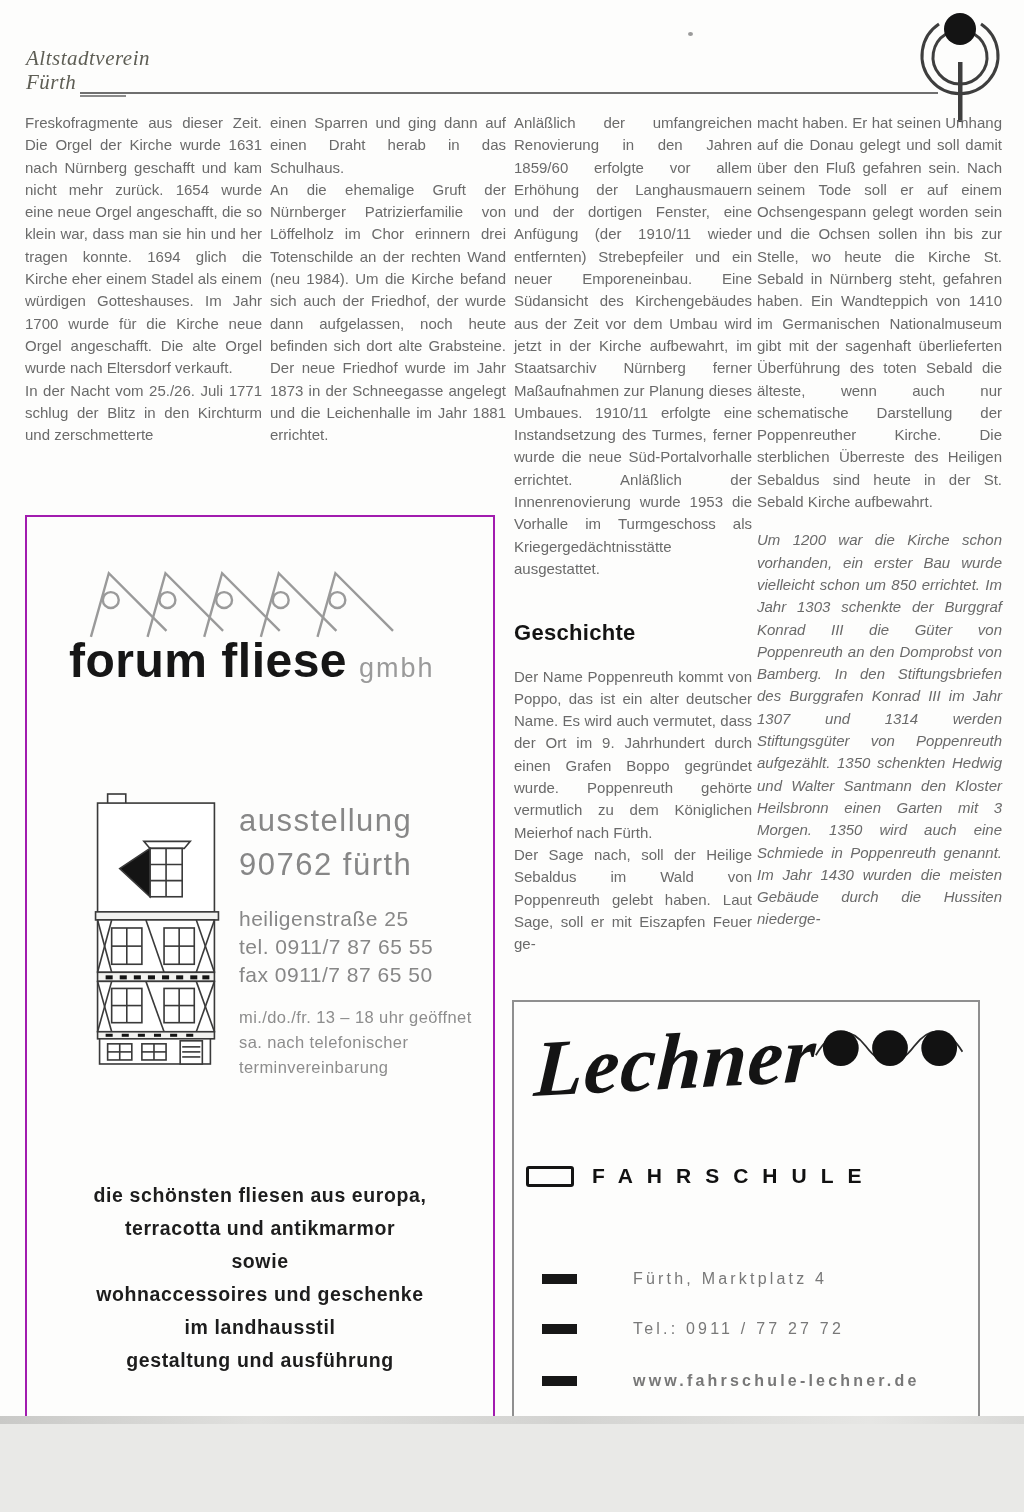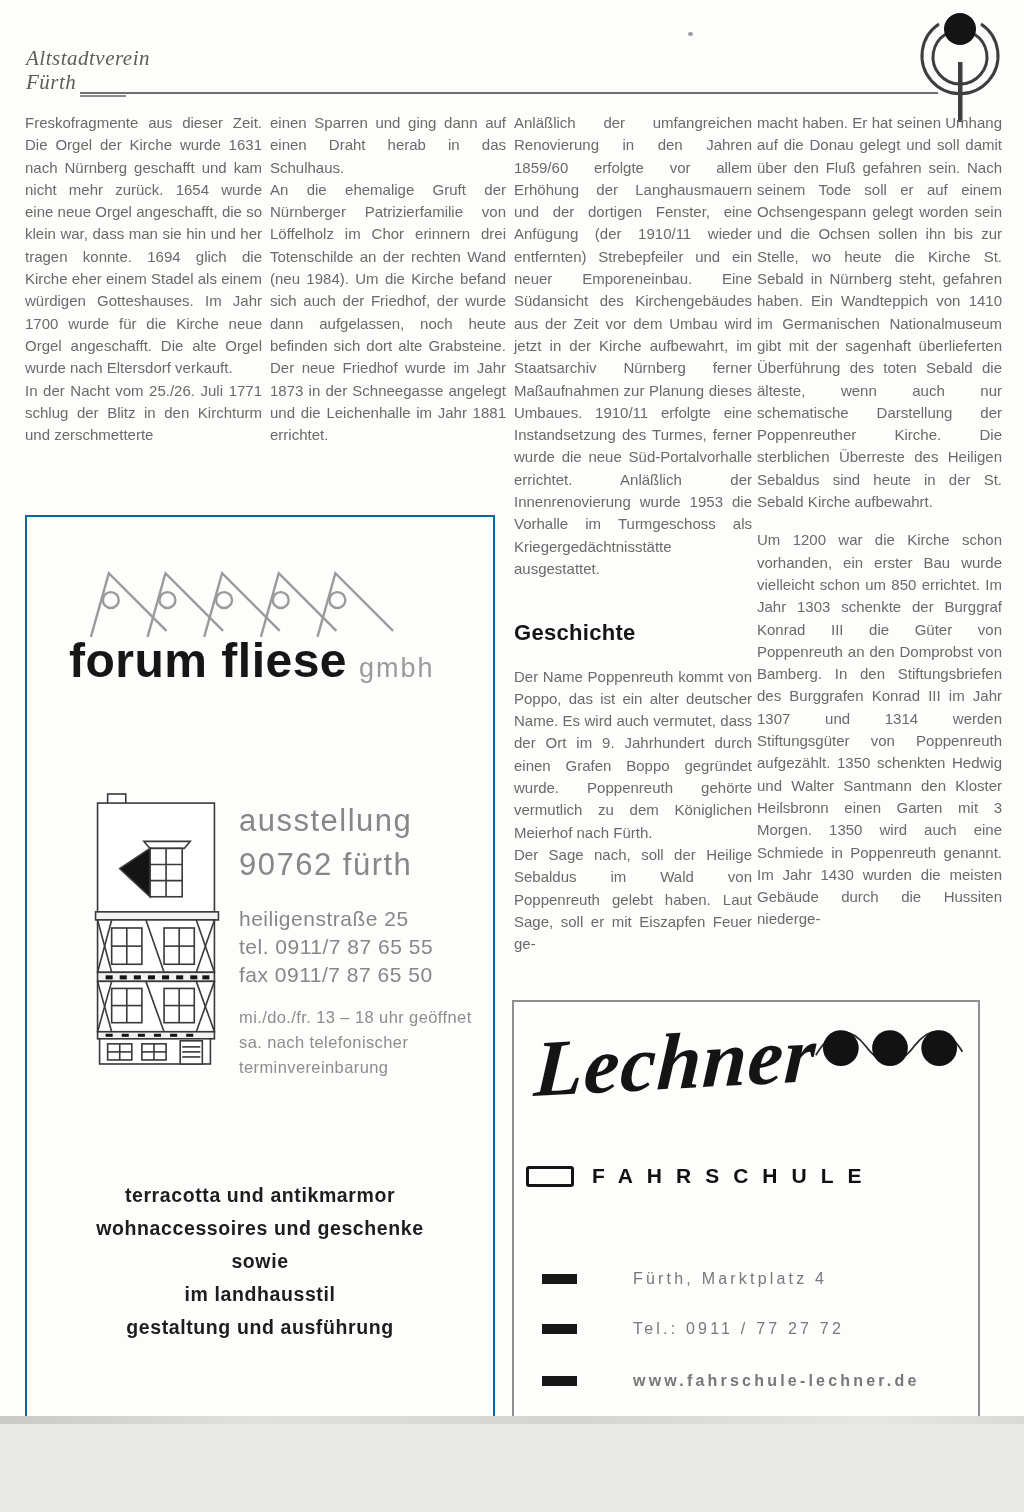--- a/index.html
+++ b/index.html
@@ -22,30 +22,30 @@
   .col{
     position:absolute;top:112px;
     font-size:15px;line-height:22.3px;color:#6a6a6a;
     text-align:justify;
   }
   .col p{margin:0;}
   .col1{left:25px;width:237px;}
   .col2{left:270px;width:236px;}
   .col3{left:514px;width:238px;}
   .col4{left:757px;width:245px;}
-  .col4 p + p{margin-top:16px;}
+  .col4 p + p{margin-top:16px;font-style:italic;}
   .section-heading{
     margin:42px 0 21px 0;
     font-size:22px;font-weight:700;color:#141414;letter-spacing:.3px;
     text-align:left;
   }
   
   .ad-forum{
     position:absolute;left:25px;top:515px;width:470px;height:945px;
-    border:2px solid #0369a1;background:#fdfdfc;box-sizing:border-box;
+    border:2px solid #a21caf;background:#fdfdfc;box-sizing:border-box;
   }
   .ff-zigzag{position:absolute;left:52px;top:50px;}
   .ff-brand{position:absolute;left:42px;top:116px;white-space:nowrap;}
   .ff-brand-main{font-size:48px;font-weight:700;color:#161616;letter-spacing:.5px;}
   .ff-brand-suffix{font-size:27px;font-weight:400;color:#9a9a9a;letter-spacing:2px;margin-left:12px;}
   .ff-house{position:absolute;left:64px;top:276px;}
   .ff-showroom{position:absolute;left:212px;top:282px;font-size:31px;line-height:44px;color:#878787;letter-spacing:1.5px;}
   .ff-address{position:absolute;left:212px;top:388px;font-size:21px;line-height:28px;color:#878787;letter-spacing:.5px;}
   .ff-hours{position:absolute;left:212px;top:488px;font-size:16.5px;line-height:25px;color:#8d8d8d;letter-spacing:.4px;}
   .ff-slogan{
@@ -242,23 +242,24 @@
       <div>fax 0911/7 87 65 50</div>
     </div>
 
     <div class="ff-hours">
       <div>mi./do./fr. 13 – 18 uhr geöffnet</div>
       <div>sa. nach telefonischer</div>
       <div>terminvereinbarung</div>
     </div>
 
     <div class="ff-slogan">
+      <div>die schönsten fliesen aus europa,</div>
       <div>terracotta und antikmarmor</div>
+      <div>sowie</div>
       <div>wohnaccessoires und geschenke</div>
-      <div>sowie</div>
       <div>im landhausstil</div>
       <div>gestaltung und ausführung</div>
     </div>
 
     <div class="ff-closing">ihr besuch wird zum erlebnis</div>
   </div>
 
   <div class="ad-lechner">
 
     <div class="le-dots">

